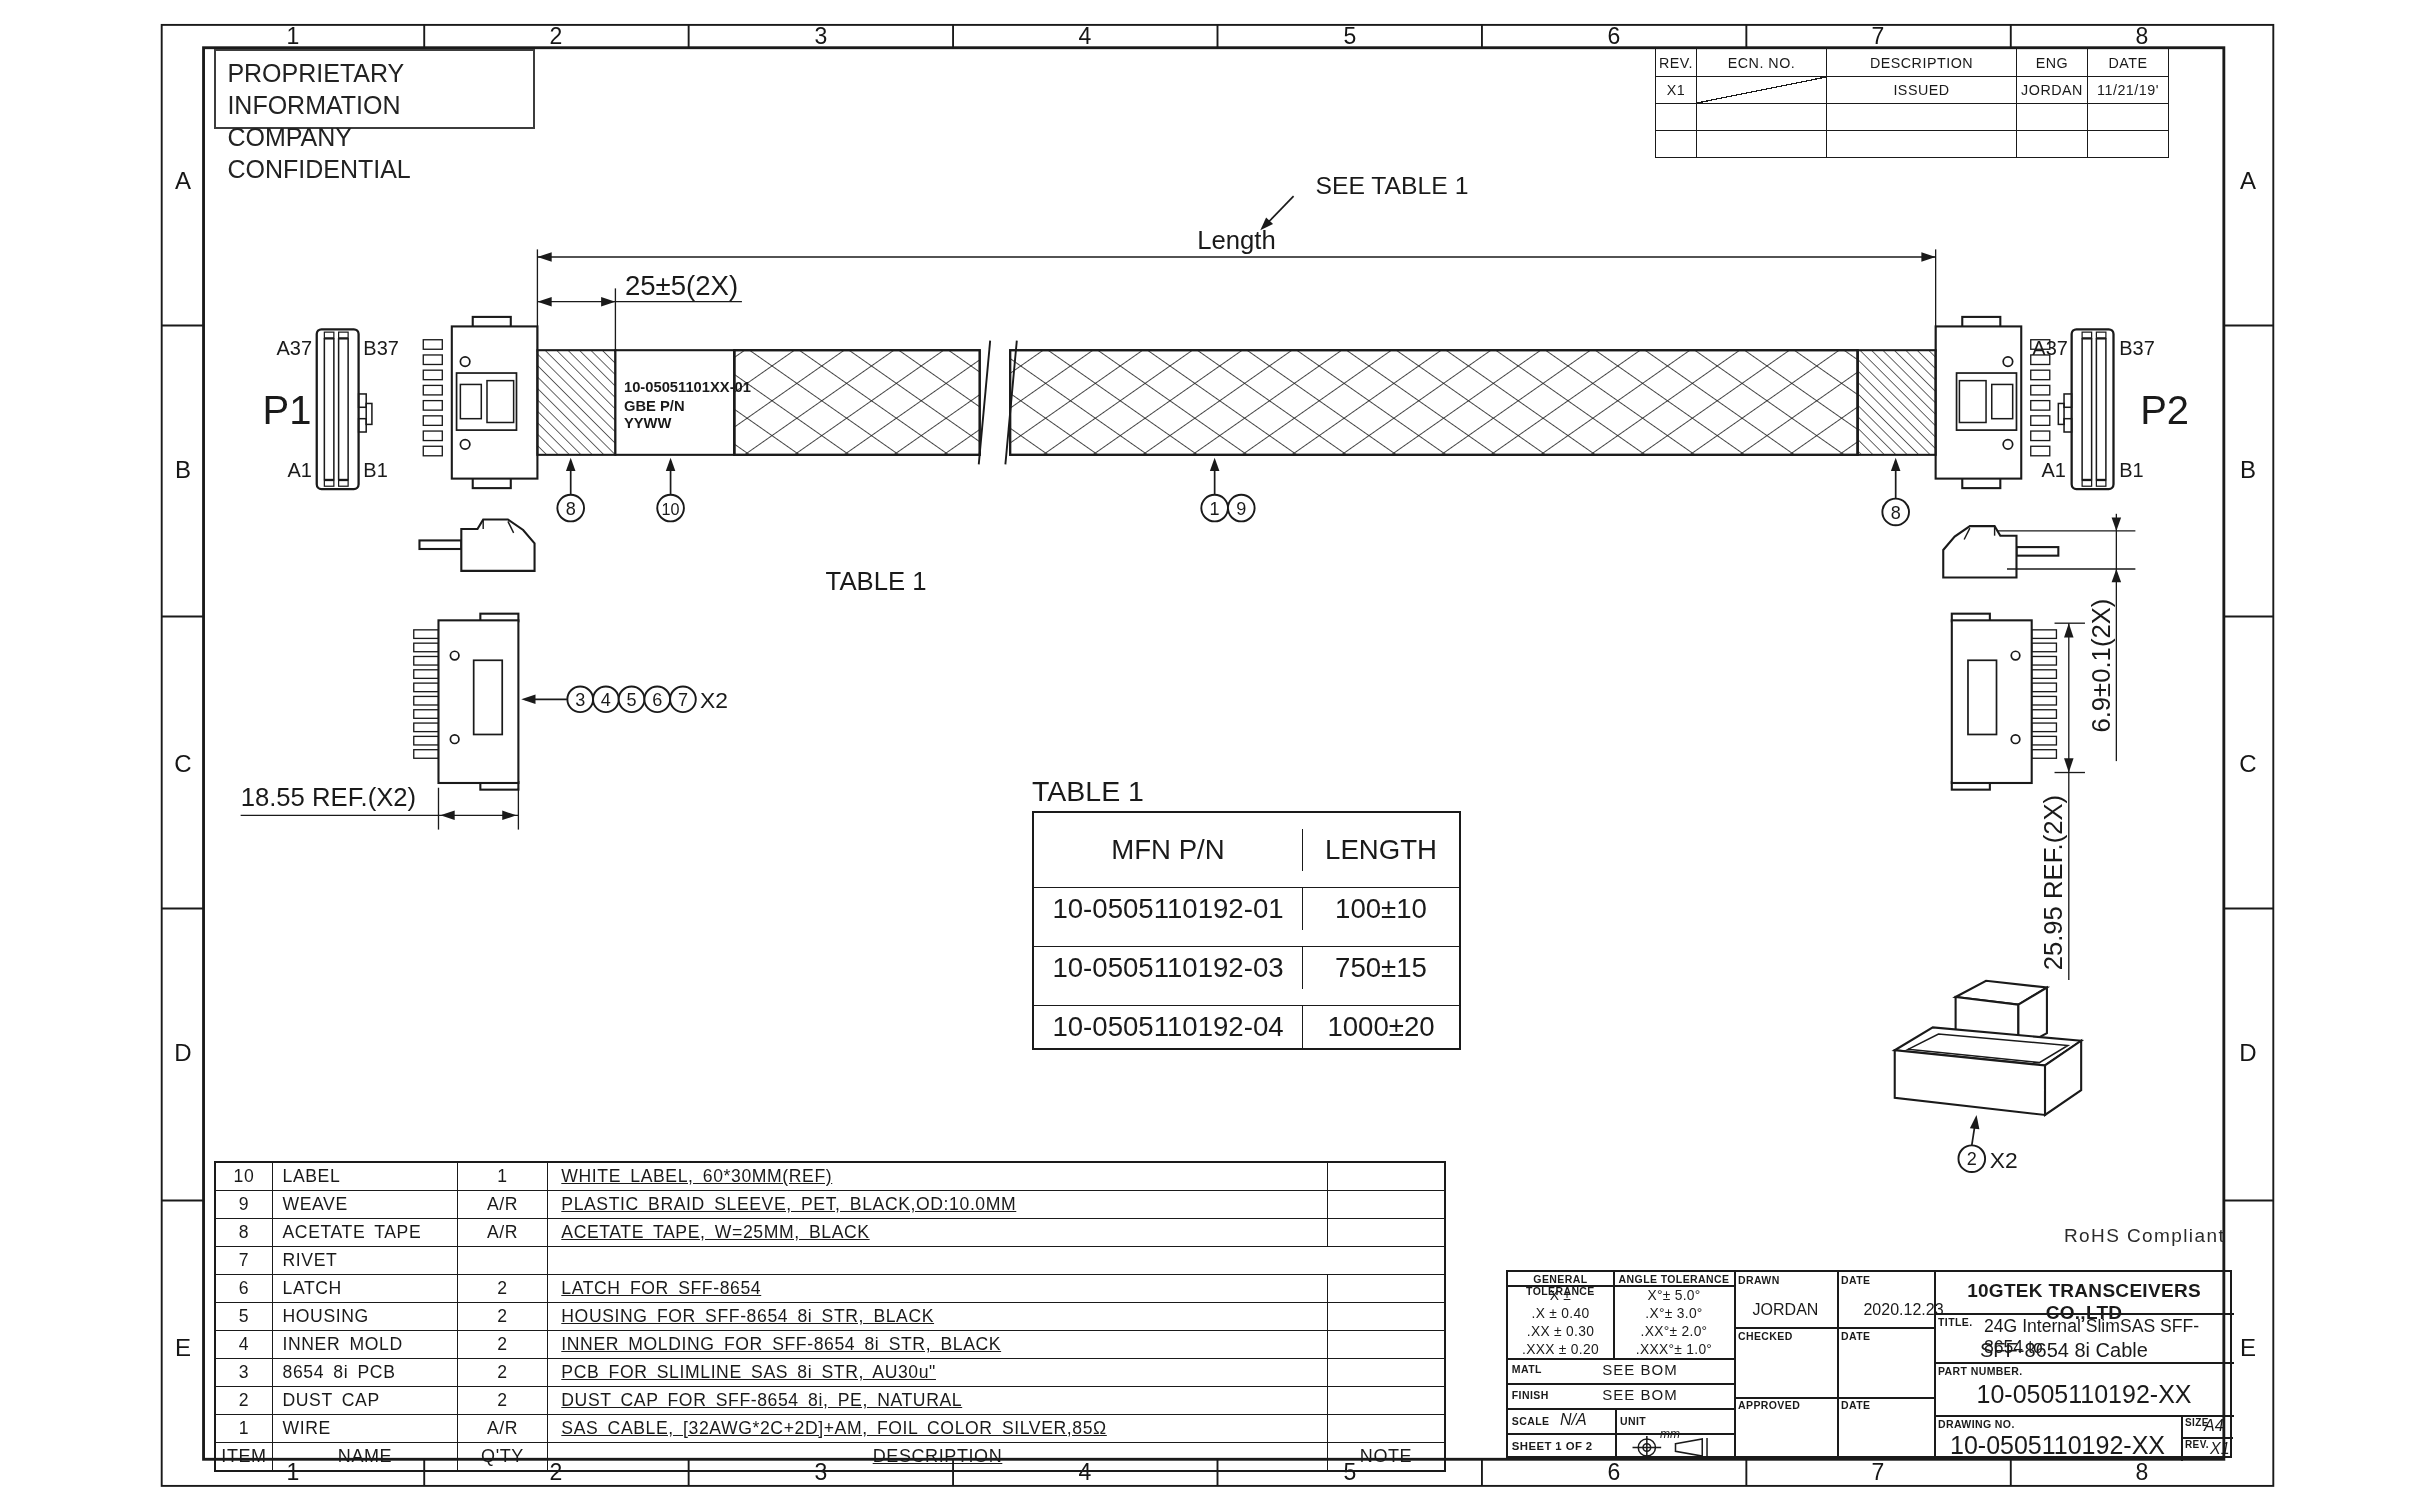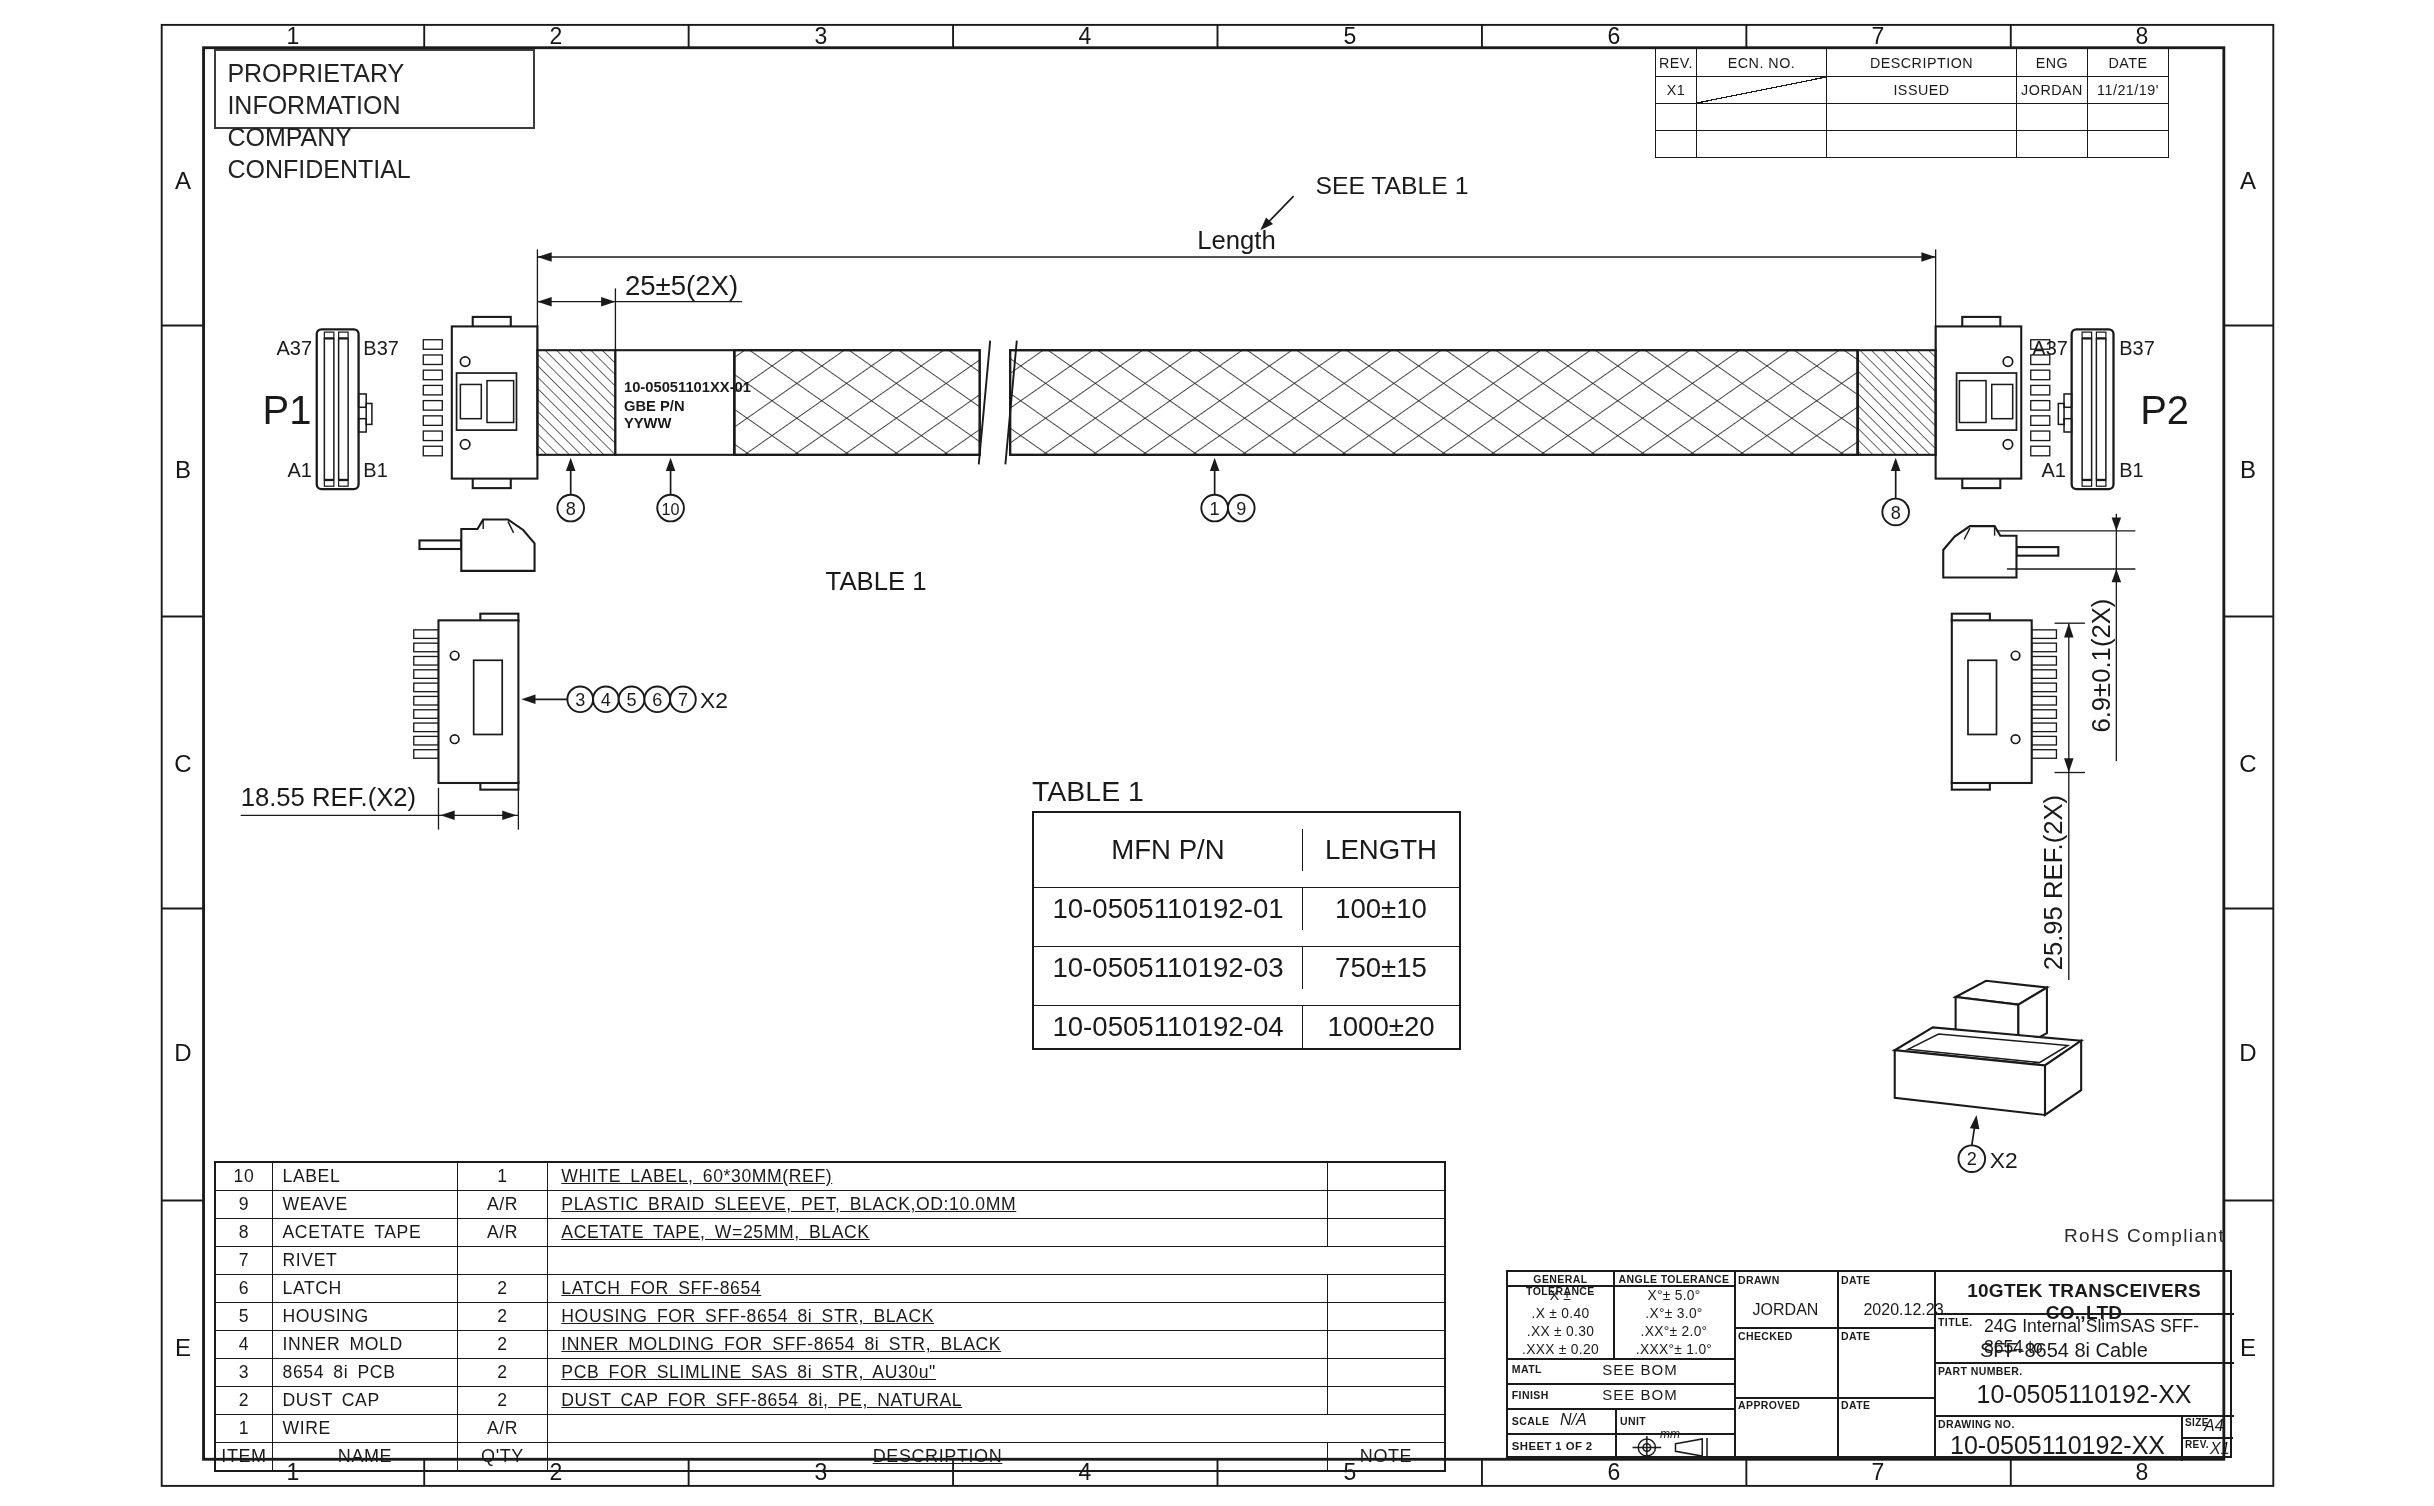--- a/index.html
+++ b/index.html
@@ -434,20 +434,21 @@
       <div class="c ci">2</div>
       <div class="c cn">DUST CAP</div>
       <div class="c cq">2</div>
       <div class="c cd">DUST CAP FOR SFF-8654 8i, PE, NATURAL</div>
       <div class="c cx"></div>
     </div>
     <div class="r">
       <div class="c ci">1</div>
       <div class="c cn">WIRE</div>
       <div class="c cq">A/R</div>
+      <div class="c cd">SAS CABLE, [32AWG*2C+2D]+AM, FOIL COLOR SILVER,85Ω</div>
       <div class="c cx"></div>
     </div>
     <div class="r hd">
       <div class="c ci">ITEM</div>
       <div class="c cn">NAME</div>
       <div class="c cq">Q'TY</div>
       <div class="c cd">DESCRIPTION</div>
       <div class="c cx">NOTE</div>
     </div>
   </div>

